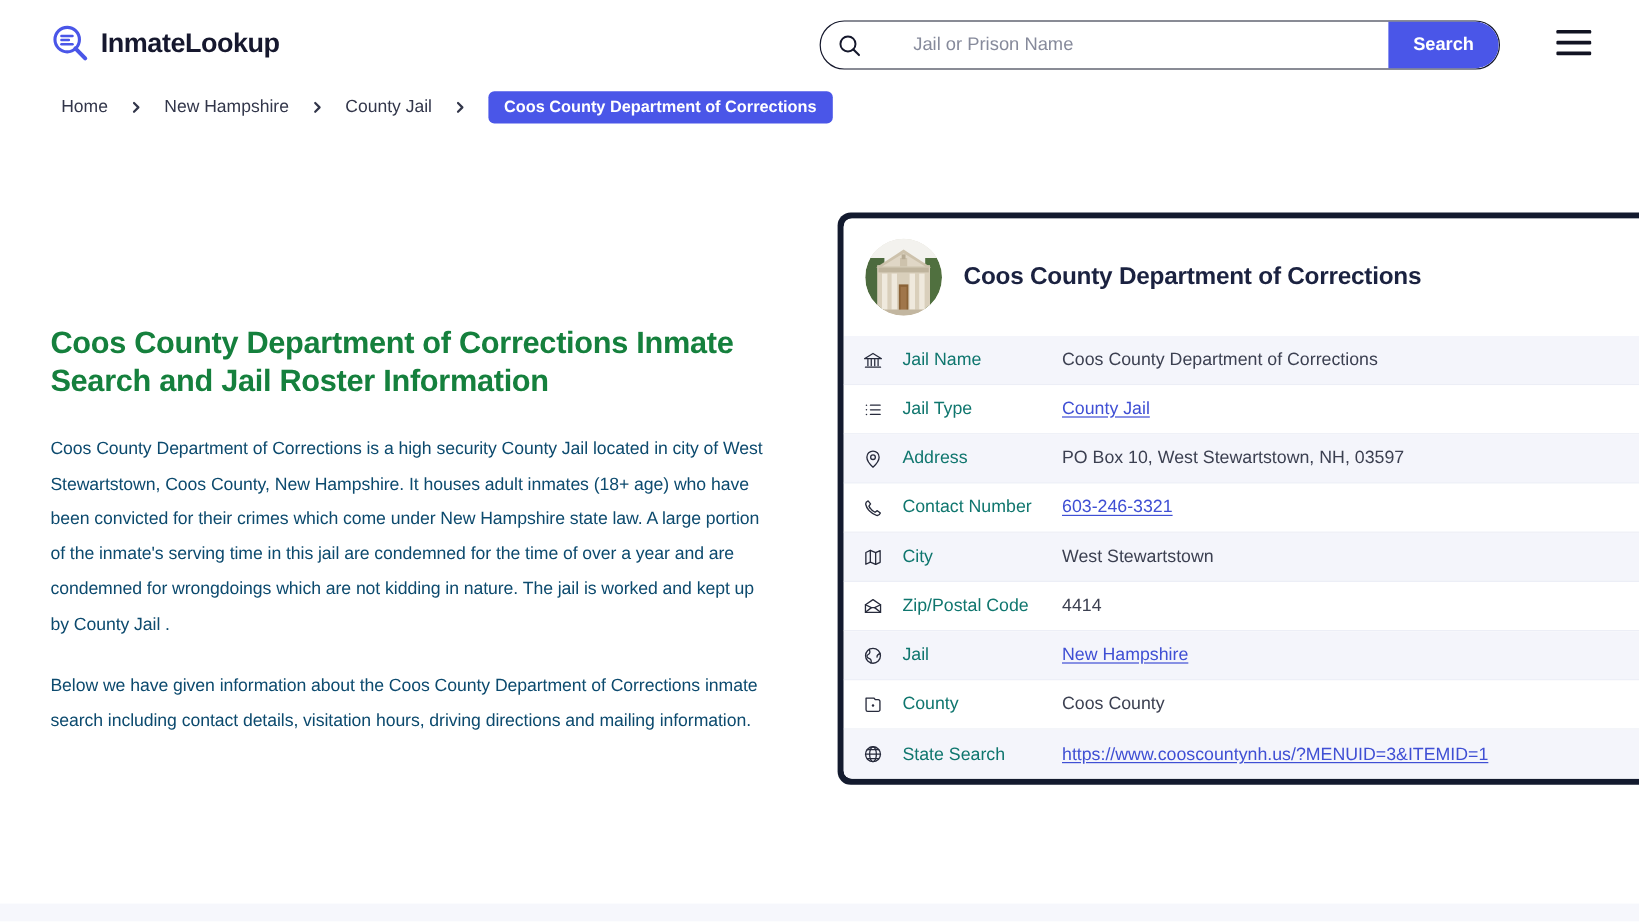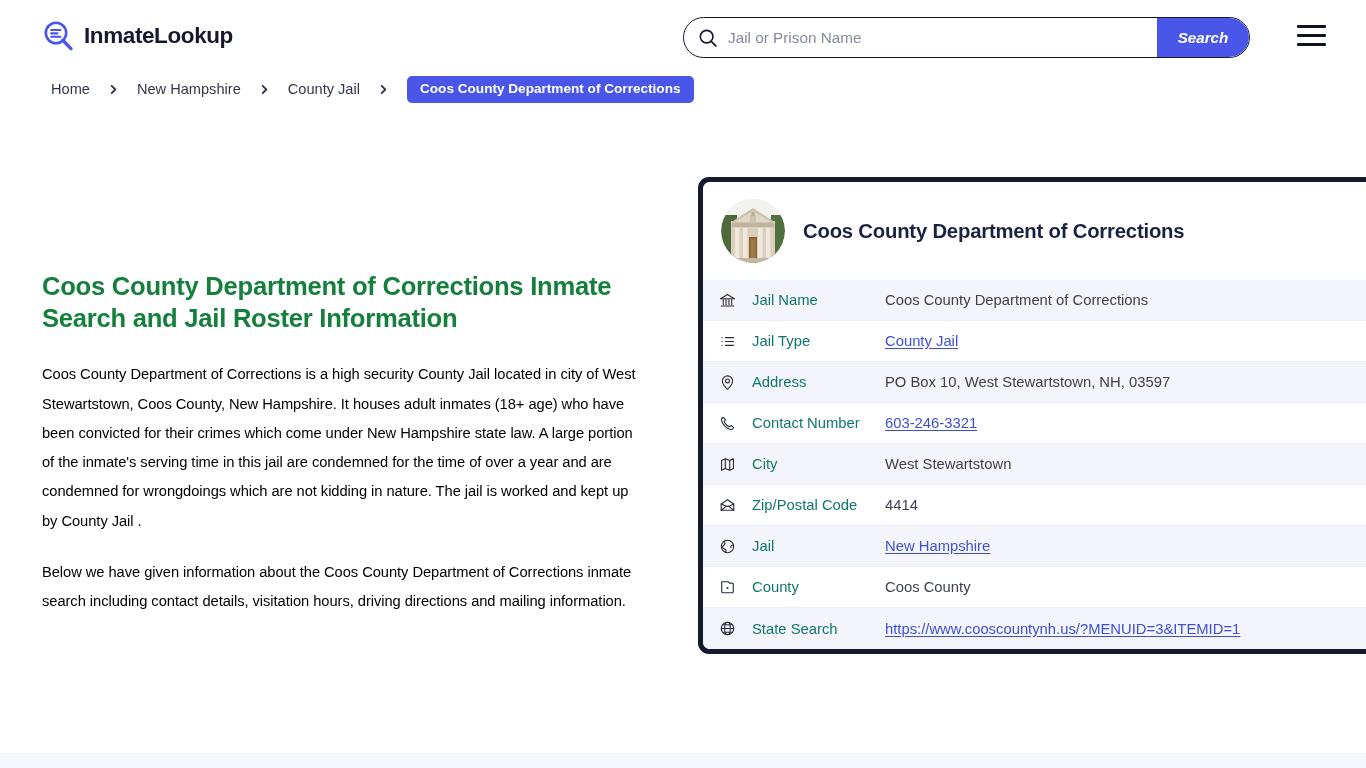--- a/index.html
+++ b/index.html
@@ -42,30 +42,31 @@
     width: 36px; height: 100%;
     display:flex; align-items:center; justify-content:flex-end;
     padding-right: 2px;
   }
   .search-input {
     flex: 1; height: 100%;
     border: none; outline: none; background: transparent;
     font-family: "Liberation Sans", sans-serif;
     font-size: 15.3px; color: #1d4ed8;
     padding: 0 8px;
+    margin-left: 33px;
   }
   .search-input::placeholder { color: #868a9b; opacity:1; }
   .search-btn {
     width: 92px; height: 100%;
     border: none; cursor: pointer;
     background: #4a56e8; color: #ffffff;
     font-family: "Liberation Sans", sans-serif;
     font-size: 15.2px; font-weight: 700;
     border-radius: 0 21px 21px 0;
-    display:flex; align-items:center; justify-content:center;font-style:italic;
+    display:flex; align-items:center; justify-content:center;
   }
 
   .hamburger {
     position: absolute; left: 1297px; top: 25px;
     width: 29px; height: 21px; cursor: pointer;
     display:flex; flex-direction:column; justify-content:space-between;
   }
   .hamburger span { display:block; width: 100%; height: 3.4px; background:#111322; border-radius:1px; }
 
   
@@ -87,21 +88,21 @@
   }
 
   
   .left-col { position: absolute; left: 42px; top: 270px; width: 600px; }
   .page-title {
     margin: 0; font-size: 25.6px; font-weight: 700;
     color: #15803d; line-height: 1.26; letter-spacing: -0.25px;
   }
   .body-para {
     margin: 26px 0 0 0;
-    font-size: 14.7px; color: #000000;
+    font-size: 14.7px; color: #0c4a6e;
     line-height: 1.99; letter-spacing: -0.05px;
   }
   .body-para.second { margin-top: 22px; }
 
   
   .info-card {
     position: absolute; left: 698px; top: 177px;
     width: 700px; 
     background: #131a2e;
     border-radius: 11px;

